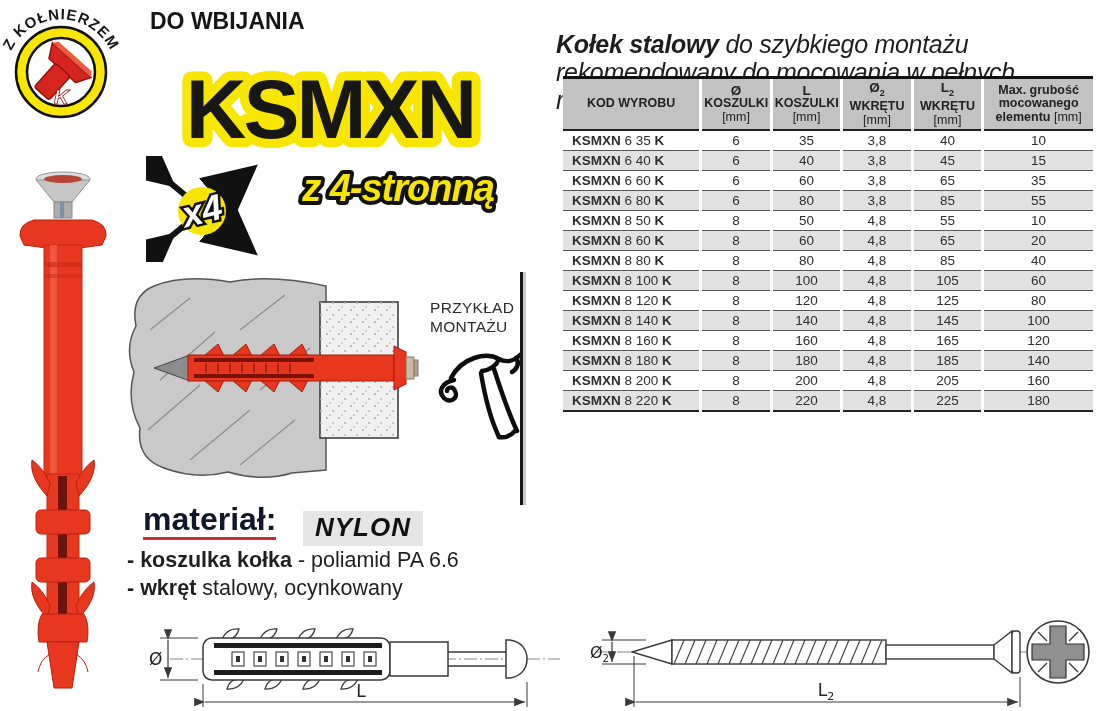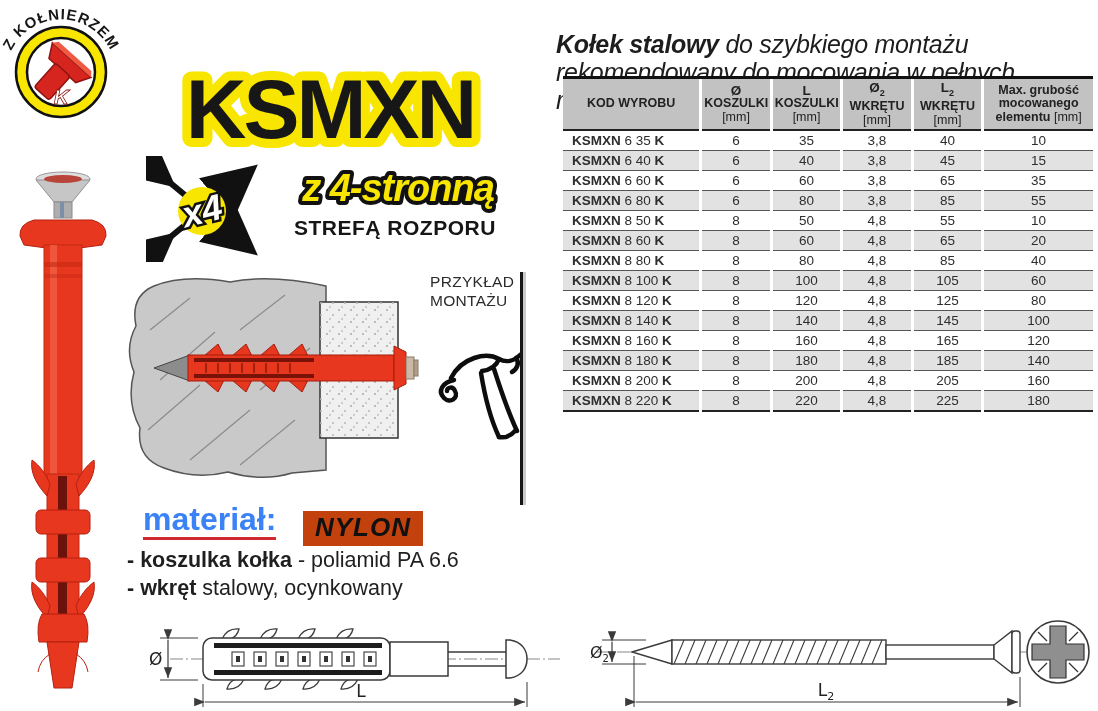--- a/index.html
+++ b/index.html
@@ -36,30 +36,30 @@
   #spec-table td{border-bottom:1px solid #555;text-align:center;padding:1px 3px;height:19px;line-height:17px;}
   #spec-table tbody tr:nth-child(even) td{background:#e2e2e2;}
   #spec-table tbody tr:last-child td{border-bottom:2px solid #222;margin-left:28px;}
   #spec-table th + th, #spec-table td + td{border-left:3px solid #fff;}
   #spec-table td.code{text-align:left;padding-left:9px;white-space:nowrap;}
   #spec-table col.c1{width:26%;} #spec-table col.c2,#spec-table col.c3,
   #spec-table col.c4,#spec-table col.c5{width:13.3%;} #spec-table col.c6{width:20.8%;}
 
   
   #montage-svg{position:absolute;left:120px;top:270px;}
-  #montage-label{position:absolute;left:430px;top:272px;font-size:15.5px;line-height:19px;
+  #montage-label{position:absolute;left:430px;top:298px;font-size:15.5px;line-height:19px;
                  color:#2b2b2b;letter-spacing:.3px;}
   #hammer-svg{position:absolute;left:424px;top:328px;}
   #divider{position:absolute;left:520px;top:272px;width:3px;height:233px;background:#161616;
            box-shadow:3px 0 0 #c9c9c9;}
 
   
   #material-heading{position:absolute;left:143px;top:502px;font-size:32px;font-weight:800;
-                    color:#3b82f6;border-bottom:3px solid #cf2a31;padding-bottom:1px;line-height:34px;}
-  #nylon-badge{position:absolute;left:303px;top:511px;background:#c2410c;color:#111;
+                    color:#0f172a;border-bottom:3px solid #cf2a31;padding-bottom:1px;line-height:34px;}
+  #nylon-badge{position:absolute;left:303px;top:511px;background:#e5e5e5;color:#111;
                font-size:26px;font-style:italic;font-weight:800;padding:1px 12px 3px;letter-spacing:1px;}
   #material-items{position:absolute;left:127px;top:546px;font-size:21.5px;line-height:28px;color:#1f1f1f;}
   #material-items b{font-weight:700;}
 
   
   #drawing-sleeve{position:absolute;left:148px;top:612px;}
   #drawing-screw{position:absolute;left:586px;top:612px;}
   .dim-label{font-family:"DejaVu Sans", sans-serif;}
 
   
@@ -107,20 +107,21 @@
     <rect x="30" y="392" width="54" height="24" rx="5" fill="#e8371f" stroke="#b5200f"></rect>
     <path d="M41,452 C30,440 24,428 26,416 C34,422 40,430 44,440 Z" fill="#e8371f" stroke="#b5200f"></path>
     <path d="M73,452 C84,440 90,428 88,416 C80,422 74,430 70,440 Z" fill="#e8371f" stroke="#b5200f"></path>
     <path d="M33,476 Q30,458 36,448 L78,448 Q84,458 81,476 Z" fill="#e8371f" stroke="#b5200f"></path>
     <polygon points="41,476 73,476 66,522 48,522" fill="#e8371f" stroke="#b5200f"></polygon>
     <path d="M44,488 q-10,6 -12,18" fill="none" stroke="#b5200f"></path>
     <path d="M70,488 q10,6 12,18" fill="none" stroke="#b5200f"></path>
   </svg>
 
   <div id="title-row">
+    <span id="title-sub">DO WBIJANIA</span>
   </div>
 
   <svg id="ksmxn-svg" width="384" height="112" viewBox="0 0 384 112">
     <text x="192" y="88" text-anchor="middle" font-family="Liberation Sans, sans-serif" font-size="84" font-weight="bold" letter-spacing="-3" fill="#171717" stroke="#f8e500" stroke-width="18" stroke-linejoin="round" paint-order="stroke">KSMXN</text>
   </svg>
 
   <svg id="x4-svg" width="114" height="106" viewBox="0 0 114 106">
     <defs>
       <marker id="ah" markerWidth="9" markerHeight="9" refX="6" refY="4.5" orient="auto">
         <path d="M0,0 L9,4.5 L0,9 Z" fill="#111"></path>
@@ -128,21 +129,20 @@
     </defs>
     <line x1="16" y1="20" x2="98" y2="88" stroke="#111" stroke-width="6" marker-start="url(#ah)" marker-end="url(#ah)"></line>
     <line x1="16" y1="88" x2="98" y2="20" stroke="#111" stroke-width="6" marker-start="url(#ah)" marker-end="url(#ah)"></line>
     <circle cx="56" cy="55" r="24" fill="#f8e500"></circle>
     <text x="56" y="67" text-anchor="middle" transform="rotate(-14 56 55)" font-size="36" font-weight="800" font-style="italic" fill="#fff" stroke="#111" stroke-width="5" paint-order="stroke">x4</text>
   </svg>
 
   <svg id="feature-svg" width="252" height="58" viewBox="0 0 252 58">
     <text x="126" y="41" text-anchor="middle" font-size="38" font-weight="bold" font-style="italic" letter-spacing="-1" fill="#f8e500" stroke="#111" stroke-width="8" stroke-linejoin="round" paint-order="stroke">z 4-stronną</text>
   </svg>
-  <div id="feature2">STREFĄ ROZPORU</div>
 
   <p id="intro"><b>Kołek stalowy</b><span> do szybkiego montażu rekomendowany do mocowania w pełnych materiałach budowlanych</span></p>
 
   <table id="spec-table">
     <colgroup>
       <col class="c1">
         <col class="c2">
         <col class="c3">
         <col class="c4">
         <col class="c5">

